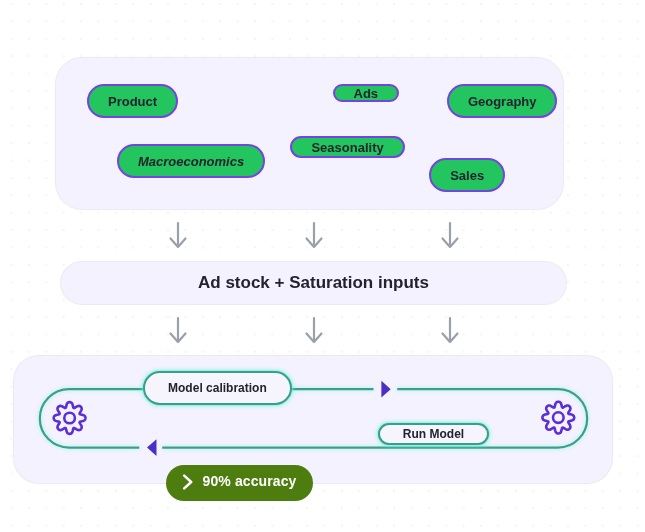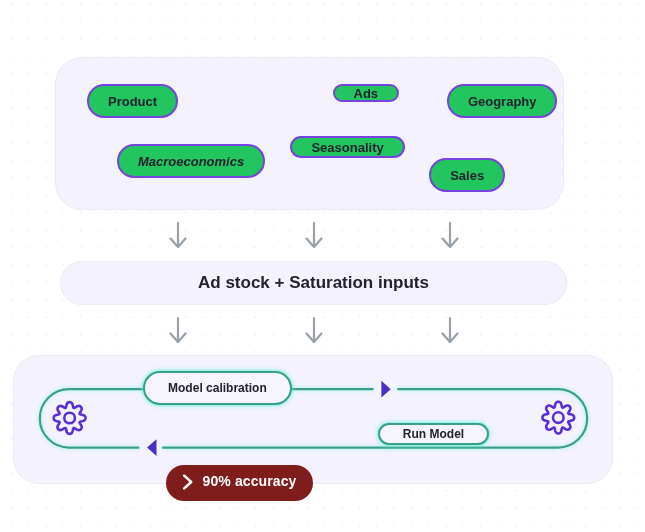--- a/index.html
+++ b/index.html
@@ -34,21 +34,21 @@
     color:#22232e;font-size:17px;font-weight:700;
   }
   .gpill{
     position:absolute;border:2.2px solid #3d9e87;border-radius:999px;
     background:#f6f5fd;display:flex;align-items:center;justify-content:center;
     color:#22232e;font-size:12px;font-weight:700;box-sizing:border-box;z-index:3;
     box-shadow:0 0 5px 0px rgba(94,242,221,0.95), 0 0 2px 0 rgba(94,242,221,1);
   }
   #badge{
     position:absolute;left:165.8px;top:465px;width:146.9px;height:35.5px;border-radius:999px;
-    background:#7f1d1d;display:flex;align-items:center;justify-content:center;gap:8.5px;
+    background:#4d7c0f;display:flex;align-items:center;justify-content:center;gap:8.5px;
     color:#fff;font-size:14px;font-weight:700;z-index:5;letter-spacing:0.1px;
   }
   .blabel{position:relative;top:-1.5px;}
   .chev{display:flex;align-items:center;position:relative;top:-0.5px;}
   svg{display:block;}
 </style>
 </head>
 <body>
 
 <div id="stage">

